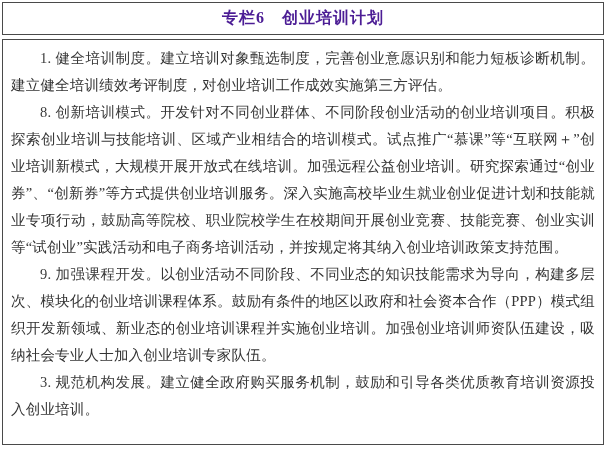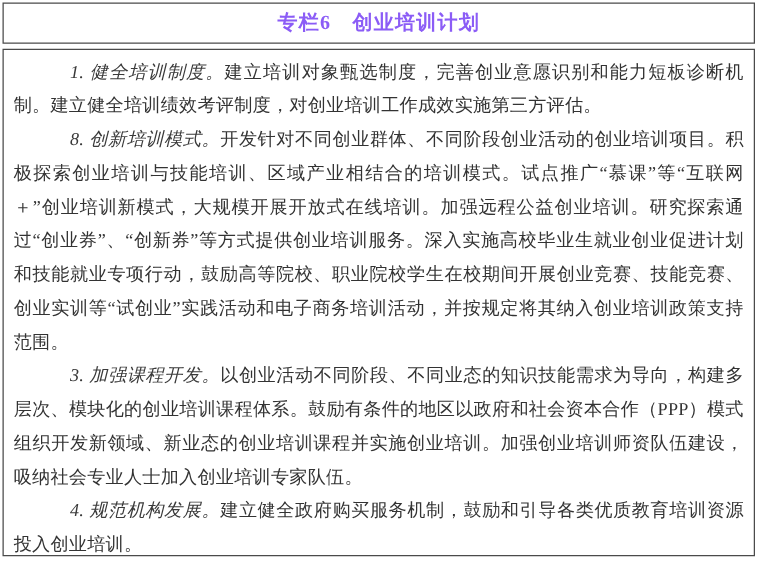--- a/index.html
+++ b/index.html
@@ -24,21 +24,21 @@
     border: 1px solid #4a4a4a;
     box-sizing: border-box;
     display: flex;
     align-items: center;
     justify-content: center;
     background: #ffffff;
   }
   .title-text {
     font-size: 16px;
     font-weight: bold;
-    color: #8b5cf6;
+    color: #4c1d95;
     letter-spacing: 1px;
     white-space: pre;
   }
   .body-box {
     position: absolute;
     left: 2px;
     top: 39px;
     width: 602px;
     height: 406px;
     border: 1px solid #4a4a4a;
@@ -49,39 +49,37 @@
   .para {
     margin: 0;
     font-size: 14.5px;
     line-height: 27px;
     color: #333333;
     text-indent: 2em;
     text-align: justify;
     letter-spacing: 0.2px;
   }
   .para .lead {
-    font-style: italic;
     color: #3a3a3a;
-    margin-left: 16px;
   }
 </style>
 </head>
 <body>
 
 <div class="page">
 
   <div class="title-box">
     <span class="title-text">专栏6　创业培训计划</span>
   </div>
 
   <div class="body-box">
 
     <p class="para"><span class="lead">1. 健全培训制度。</span><span>建立培训对象甄选制度，完善创业意愿识别和能力短板诊断机制。建立健全培训绩效考评制度，对创业培训工作成效实施第三方评估。</span></p>
 
     <p class="para"><span class="lead">8. 创新培训模式。</span><span>开发针对不同创业群体、不同阶段创业活动的创业培训项目。积极探索创业培训与技能培训、区域产业相结合的培训模式。试点推广“慕课”等“互联网＋”创业培训新模式，大规模开展开放式在线培训。加强远程公益创业培训。研究探索通过“创业券”、“创新券”等方式提供创业培训服务。深入实施高校毕业生就业创业促进计划和技能就业专项行动，鼓励高等院校、职业院校学生在校期间开展创业竞赛、技能竞赛、创业实训等“试创业”实践活动和电子商务培训活动，并按规定将其纳入创业培训政策支持范围。</span></p>
 
-    <p class="para"><span class="lead">3. 加强课程开发。</span><span>以创业活动不同阶段、不同业态的知识技能需求为导向，构建多层次、模块化的创业培训课程体系。鼓励有条件的地区以政府和社会资本合作（PPP）模式组织开发新领域、新业态的创业培训课程并实施创业培训。加强创业培训师资队伍建设，吸纳社会专业人士加入创业培训专家队伍。</span></p>
+    <p class="para"><span class="lead">9. 加强课程开发。</span><span>以创业活动不同阶段、不同业态的知识技能需求为导向，构建多层次、模块化的创业培训课程体系。鼓励有条件的地区以政府和社会资本合作（PPP）模式组织开发新领域、新业态的创业培训课程并实施创业培训。加强创业培训师资队伍建设，吸纳社会专业人士加入创业培训专家队伍。</span></p>
 
-    <p class="para"><span class="lead">4. 规范机构发展。</span><span>建立健全政府购买服务机制，鼓励和引导各类优质教育培训资源投入创业培训。</span></p>
+    <p class="para"><span class="lead">3. 规范机构发展。</span><span>建立健全政府购买服务机制，鼓励和引导各类优质教育培训资源投入创业培训。</span></p>
 
   </div>
 
 </div>
 
 </body></html>

